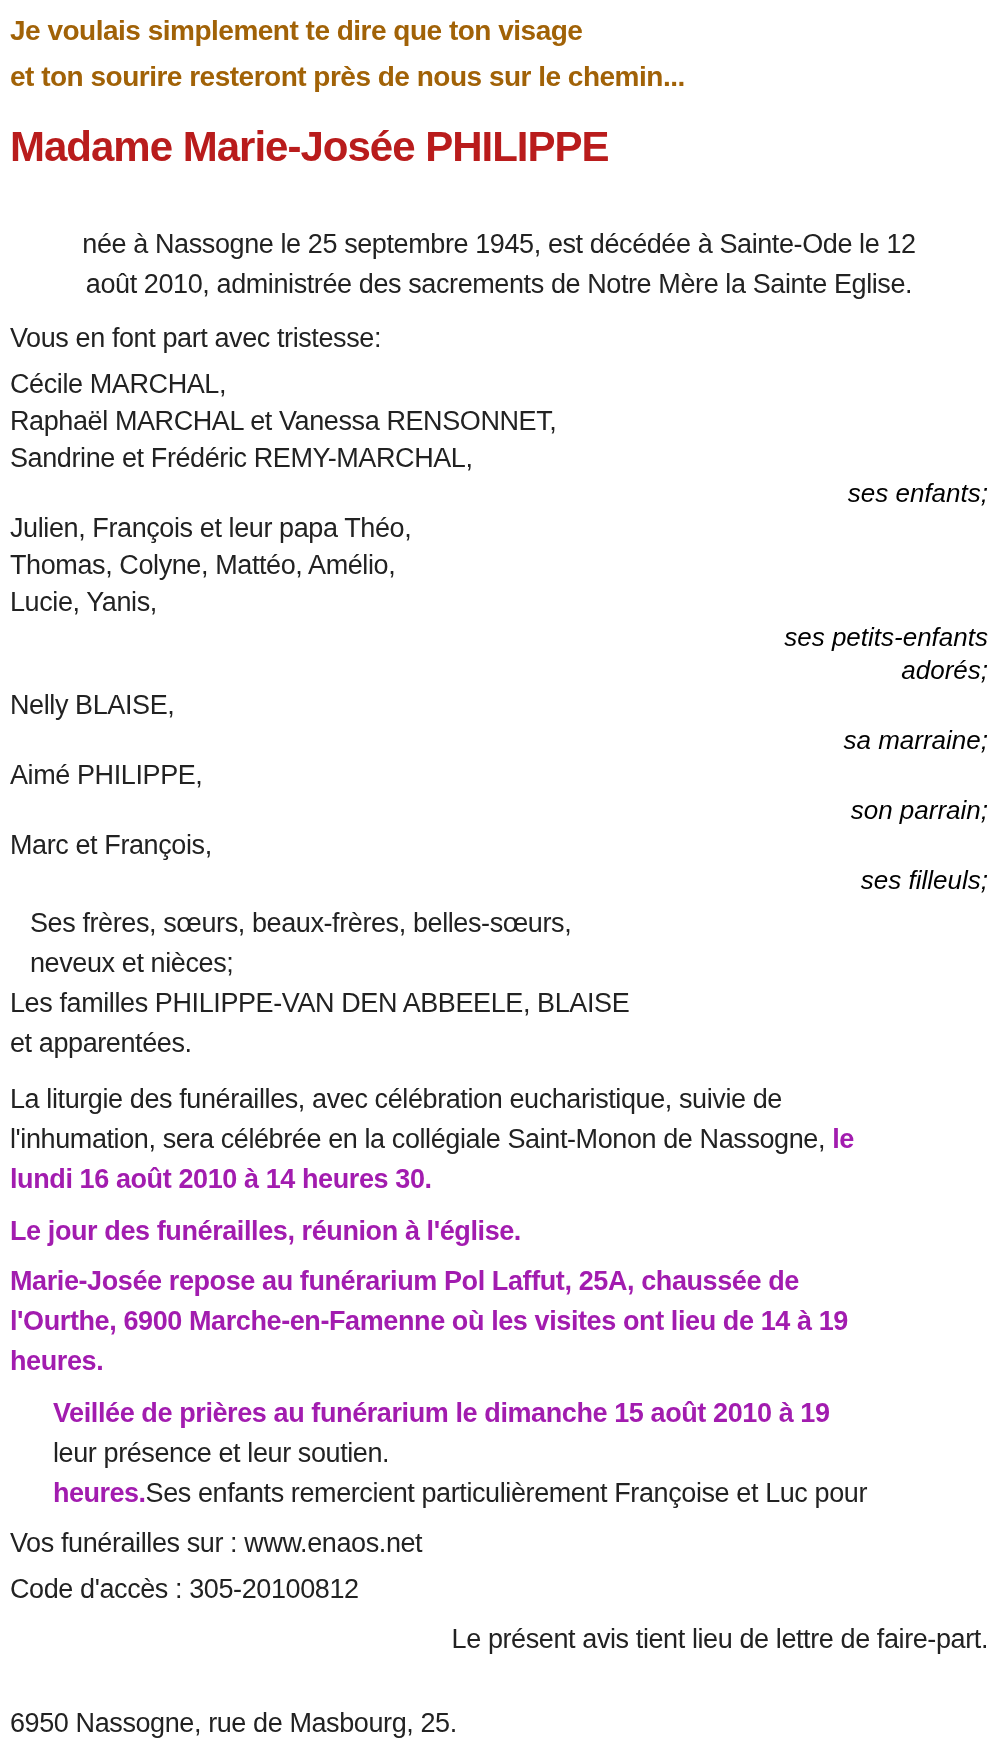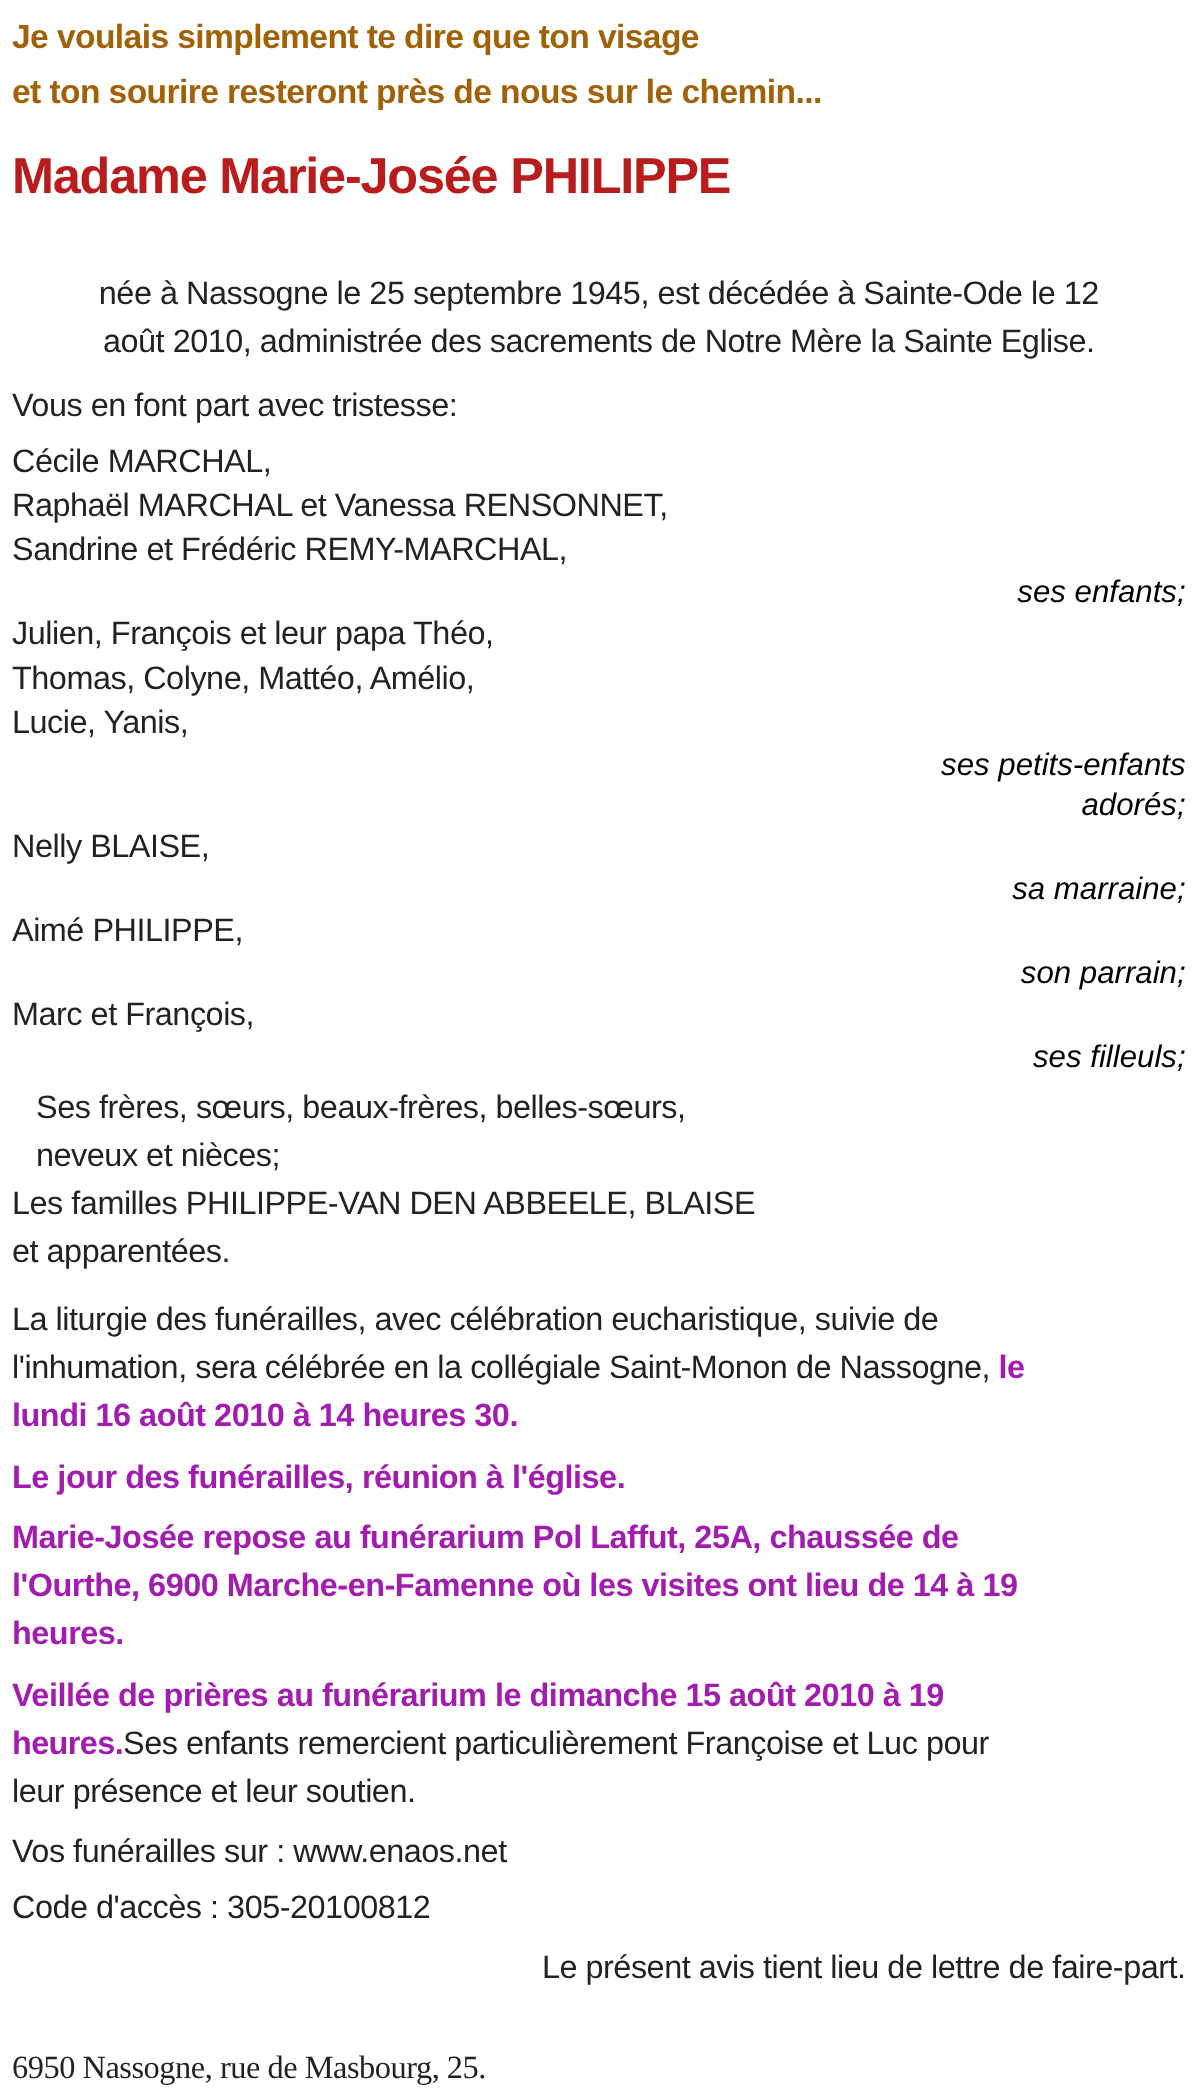--- a/index.html
+++ b/index.html
@@ -67,25 +67,25 @@
     text-align: right;
     white-space: nowrap;
   }
 
   .siblings { margin-top: 6px; margin-left: 20px; }
   .families { margin-top: 0; }
 
   .funeral     { margin-top: 16px; }
   .meeting     { margin-top: 12px; }
   .repose      { margin-top: 10px; }
-  .vigil       { margin-top: 12px; }
+  .vigil       { margin-top: 12px; margin-left: 43px; }
   .condolences { margin-top: 10px; }
   .access-code { margin-top: 6px; }
   .legal       { margin-top: 10px; text-align: right; }
-  .address     { margin-top: 44px; font-family: Liberation Serif, serif; }
+  .address     { margin-top: 44px; }
 
   .b {
     font-weight: 700;
     color: #a21caf;
     letter-spacing: -0.5px;
   }
 </style>
 </head>
 <body>
 
@@ -152,22 +152,22 @@
 <div class="para meeting single b">Le jour des funérailles, réunion à l'église.</div>
 
 <div class="para repose">
   <div class="line b">Marie-Josée repose au funérarium Pol Laffut, 25A, chaussée de</div>
   <div class="line b">l'Ourthe, 6900 Marche-en-Famenne où les visites ont lieu de 14 à 19</div>
   <div class="line b">heures.</div>
 </div>
 
 <div class="para vigil">
   <div class="line b">Veillée de prières au funérarium le dimanche 15 août 2010 à 19</div>
+  <div class="line">leur présence et leur soutien.</div>
   <div class="line"><span class="b">heures.</span><span>Ses enfants remercient particulièrement Françoise et Luc pour</span></div>
-  <div class="line">leur présence et leur soutien.</div>
 </div>
 
 <div class="para condolences single">Vos funérailles sur : www.enaos.net</div>
 
 <div class="para access-code single">Code d'accès : 305-20100812</div>
 
 <div class="para legal single">Le présent avis tient lieu de lettre de faire-part.</div>
 
 <div class="para address single">6950 Nassogne, rue de Masbourg, 25.</div>
 

